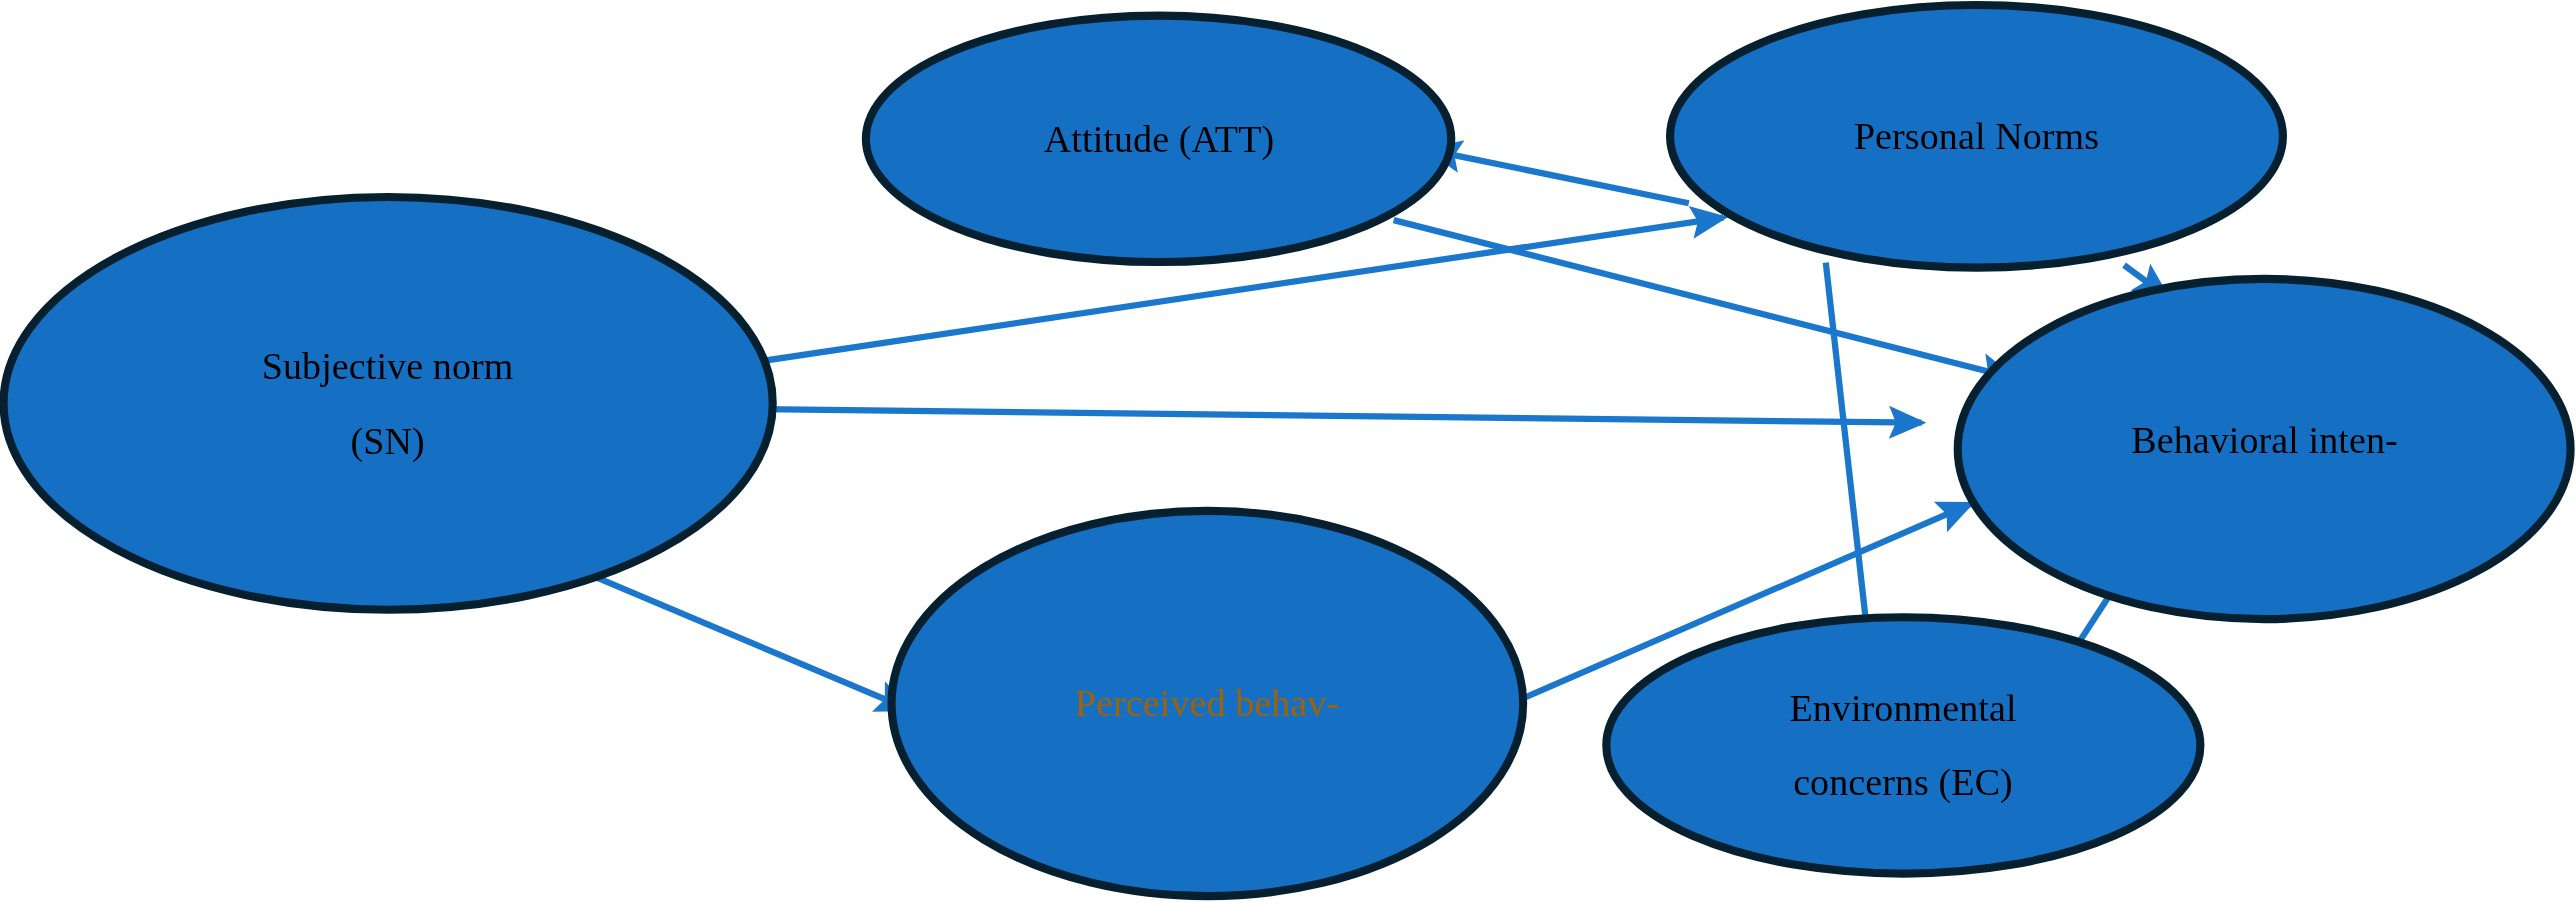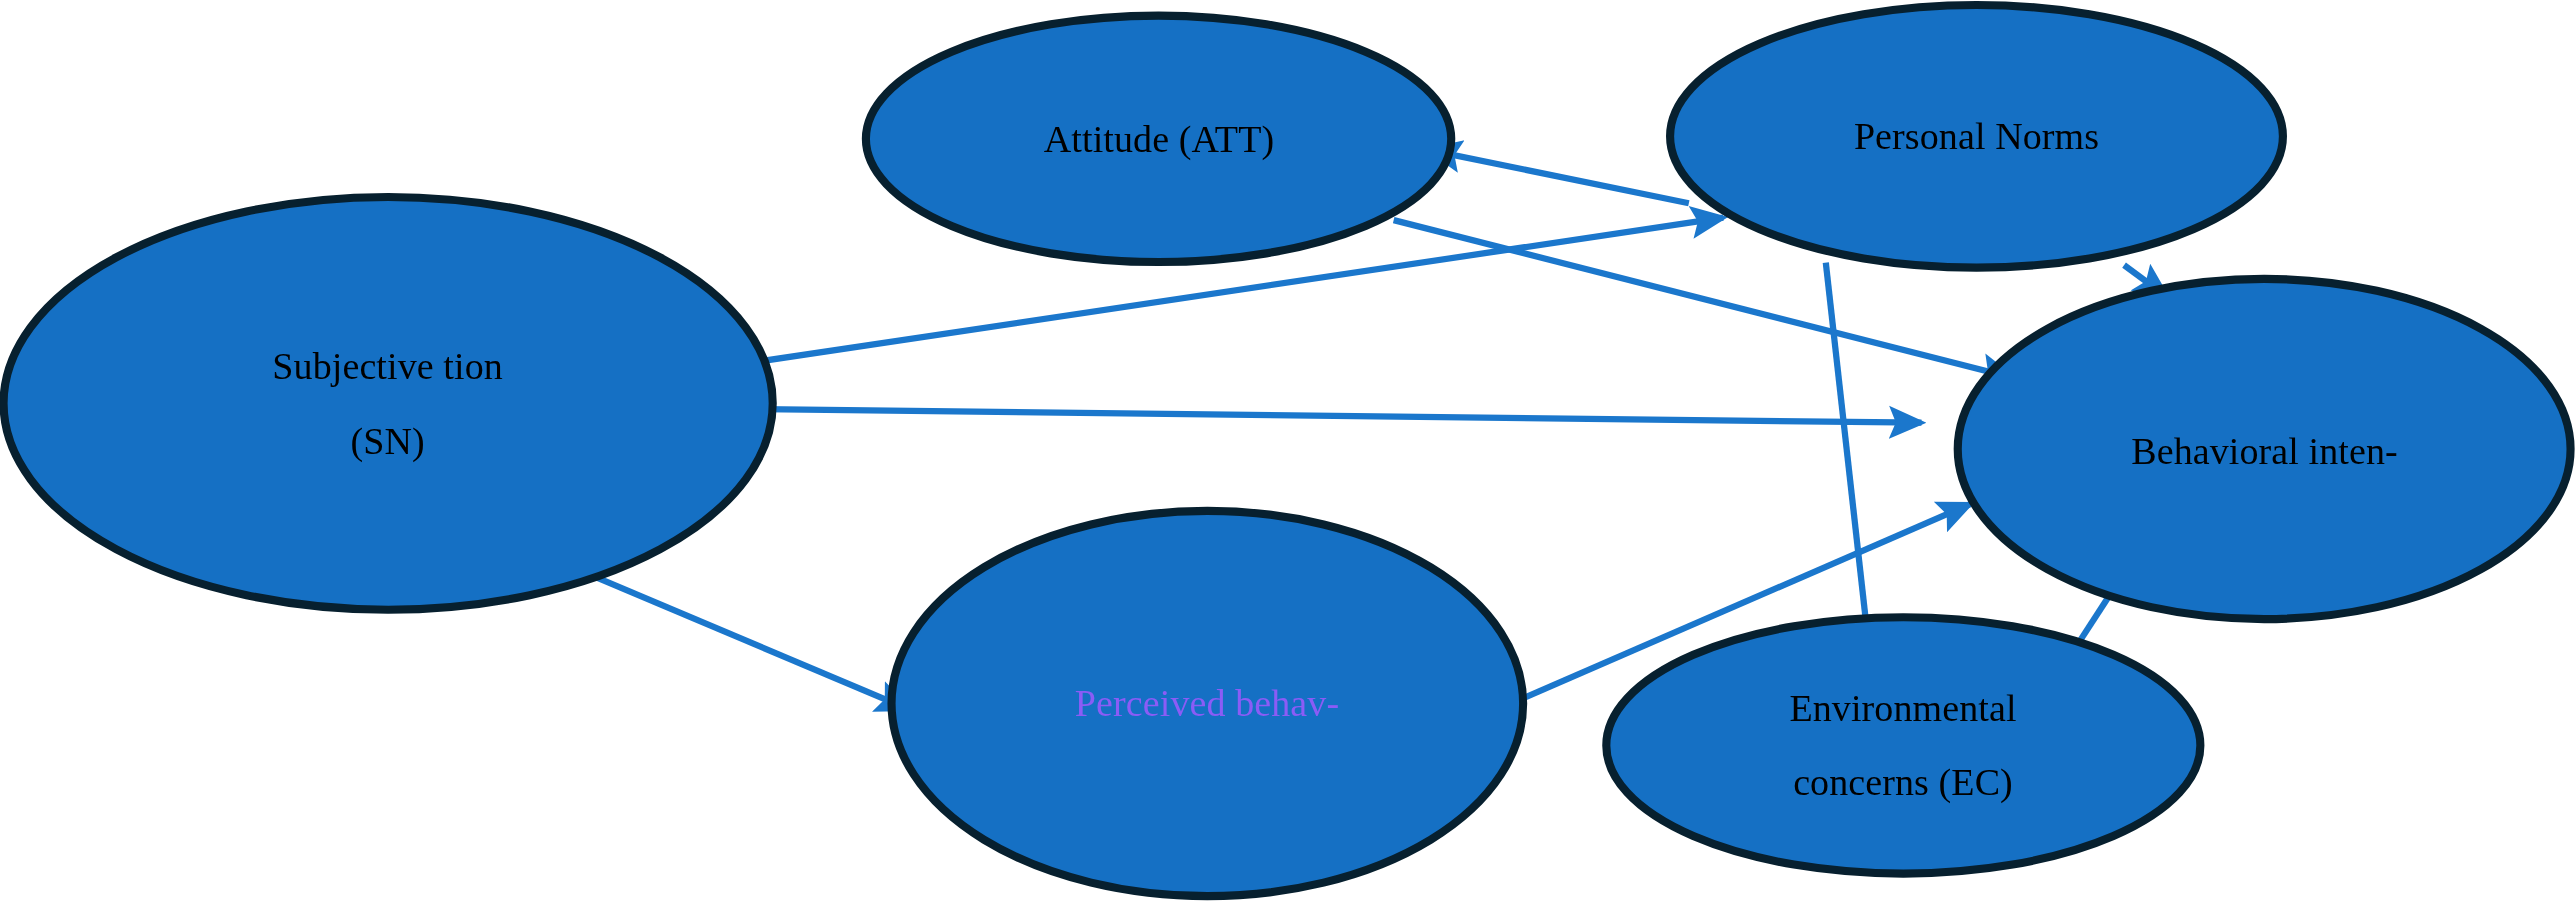--- a/index.html
+++ b/index.html
@@ -72,22 +72,22 @@
         <ellipse cx="620" cy="645" rx="615" ry="330" fill="#1570C4" stroke="#07202F" stroke-width="13"></ellipse>
         <ellipse cx="1852" cy="222" rx="468" ry="197" fill="#1570C4" stroke="#07202F" stroke-width="13"></ellipse>
         <ellipse cx="3160" cy="218" rx="490" ry="210" fill="#1570C4" stroke="#07202F" stroke-width="13"></ellipse>
         <ellipse cx="3620" cy="718" rx="490" ry="272" fill="#1570C4" stroke="#07202F" stroke-width="13"></ellipse>
         <ellipse cx="1930" cy="1125" rx="505" ry="308" fill="#1570C4" stroke="#07202F" stroke-width="13"></ellipse>
         <ellipse cx="3043" cy="1192" rx="475" ry="205" fill="#1570C4" stroke="#07202F" stroke-width="13"></ellipse>
       </g>
   </svg>
 
   <div id="labels-layer">
-      <div class="node-label" style="left: 3.1px; top: 197px; width: 769px; height: 413px; color: rgb(0, 0, 0);"><span class="line-1">Subjective tion</span><span class="line-2">(SN)</span></div>
+      <div class="node-label" style="left: 3.1px; top: 197px; width: 769px; height: 413px; color: rgb(0, 0, 0);"><span class="line-1">Subjective norm</span><span class="line-2">(SN)</span></div>
       <div class="node-label" style="left: 866px; top: 15.6px; width: 586px; height: 246px; color: rgb(0, 0, 0); font-family: Liberation Serif, serif;"><span class="line-1">Attitude (ATT)</span></div>
       <div class="node-label" style="left: 1670px; top: 5px; width: 613px; height: 263px; color: rgb(0, 0, 0);"><span class="line-1">Personal Norms</span></div>
-      <div class="node-label" style="left: 1958px; top: 281px; width: 613px; height: 340px; color: rgb(0, 0, 0);"><span class="line-1">Behavioral inten-</span></div>
-      <div class="node-label" style="left: 891px; top: 511px; width: 632px; height: 385px; color: #8b5cf6; text-align: right;"><span class="line-1">Perceived behav-</span></div>
+      <div class="node-label" style="left: 1958px; top: 270px; width: 613px; height: 340px; color: rgb(0, 0, 0);"><span class="line-1">Behavioral inten-</span></div>
+      <div class="node-label" style="left: 891px; top: 511px; width: 632px; height: 385px; color: #a16207; text-align: right;"><span class="line-1">Perceived behav-</span></div>
       <div class="node-label" style="left: 1606px; top: 617px; width: 594px; height: 256px; color: rgb(0, 0, 0);"><span class="line-1">Environmental</span><span class="line-2">concerns (EC)</span></div>
     </div>
 
 </div>
 
 
 </body></html>

